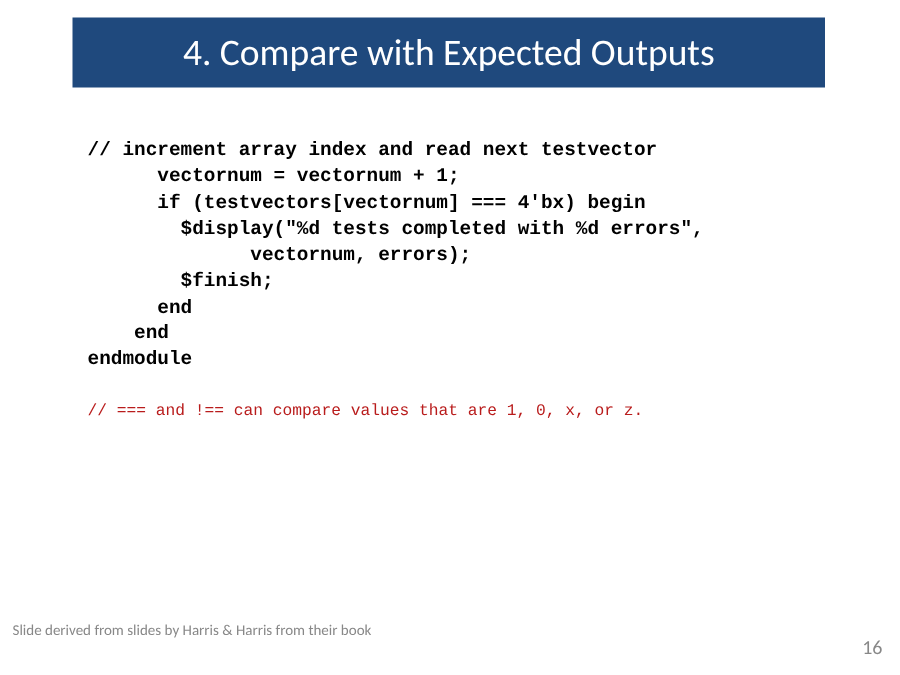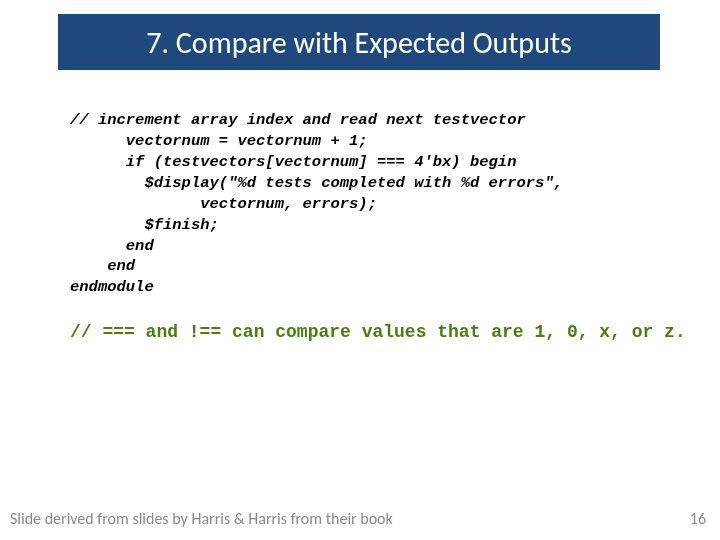--- a/index.html
+++ b/index.html
@@ -30,53 +30,52 @@
   .code-block {
     position: absolute;
     left: 70px;
     top: 110px;
     font-family: "Courier New", Courier, monospace;
     font-size: 15.5px;
     line-height: 1.35;
     white-space: pre;
     color: #000000;
     font-weight: bold;
-    font-style: italic;
   }
   .note-block {
     position: absolute;
     left: 70px;
     top: 320px;
     font-family: "Courier New", Courier, monospace;
-    font-size: 18px;
+    font-size: 13px;
     line-height: 1.35;
     white-space: pre;
-    color: #4d7c0f;
-    font-weight: bold;
+    color: #b91c1c;
+    font-weight: normal;
   }
   .footer-left {
     position: absolute;
     left: 10px;
-    bottom: 12px;
-    font-size: 16px;
+    bottom: 28px;
+    font-size: 12px;
     color: #888888;
   }
   .footer-right {
     position: absolute;
     right: 14px;
     bottom: 12px;
     font-size: 16px;
     color: #888888;
   }
 </style>
 </head>
 <body>
 
 <div class="title-box">
-  <h1>7. Compare with Expected Outputs</h1>
+  <h1>4. Compare with Expected Outputs</h1>
 </div>
 
 <div class="code-block">// increment array index and read next testvector
       vectornum = vectornum + 1;
       if (testvectors[vectornum] === 4'bx) begin
         $display("%d tests completed with %d errors",
               vectornum, errors);
         $finish;
       end
     end

